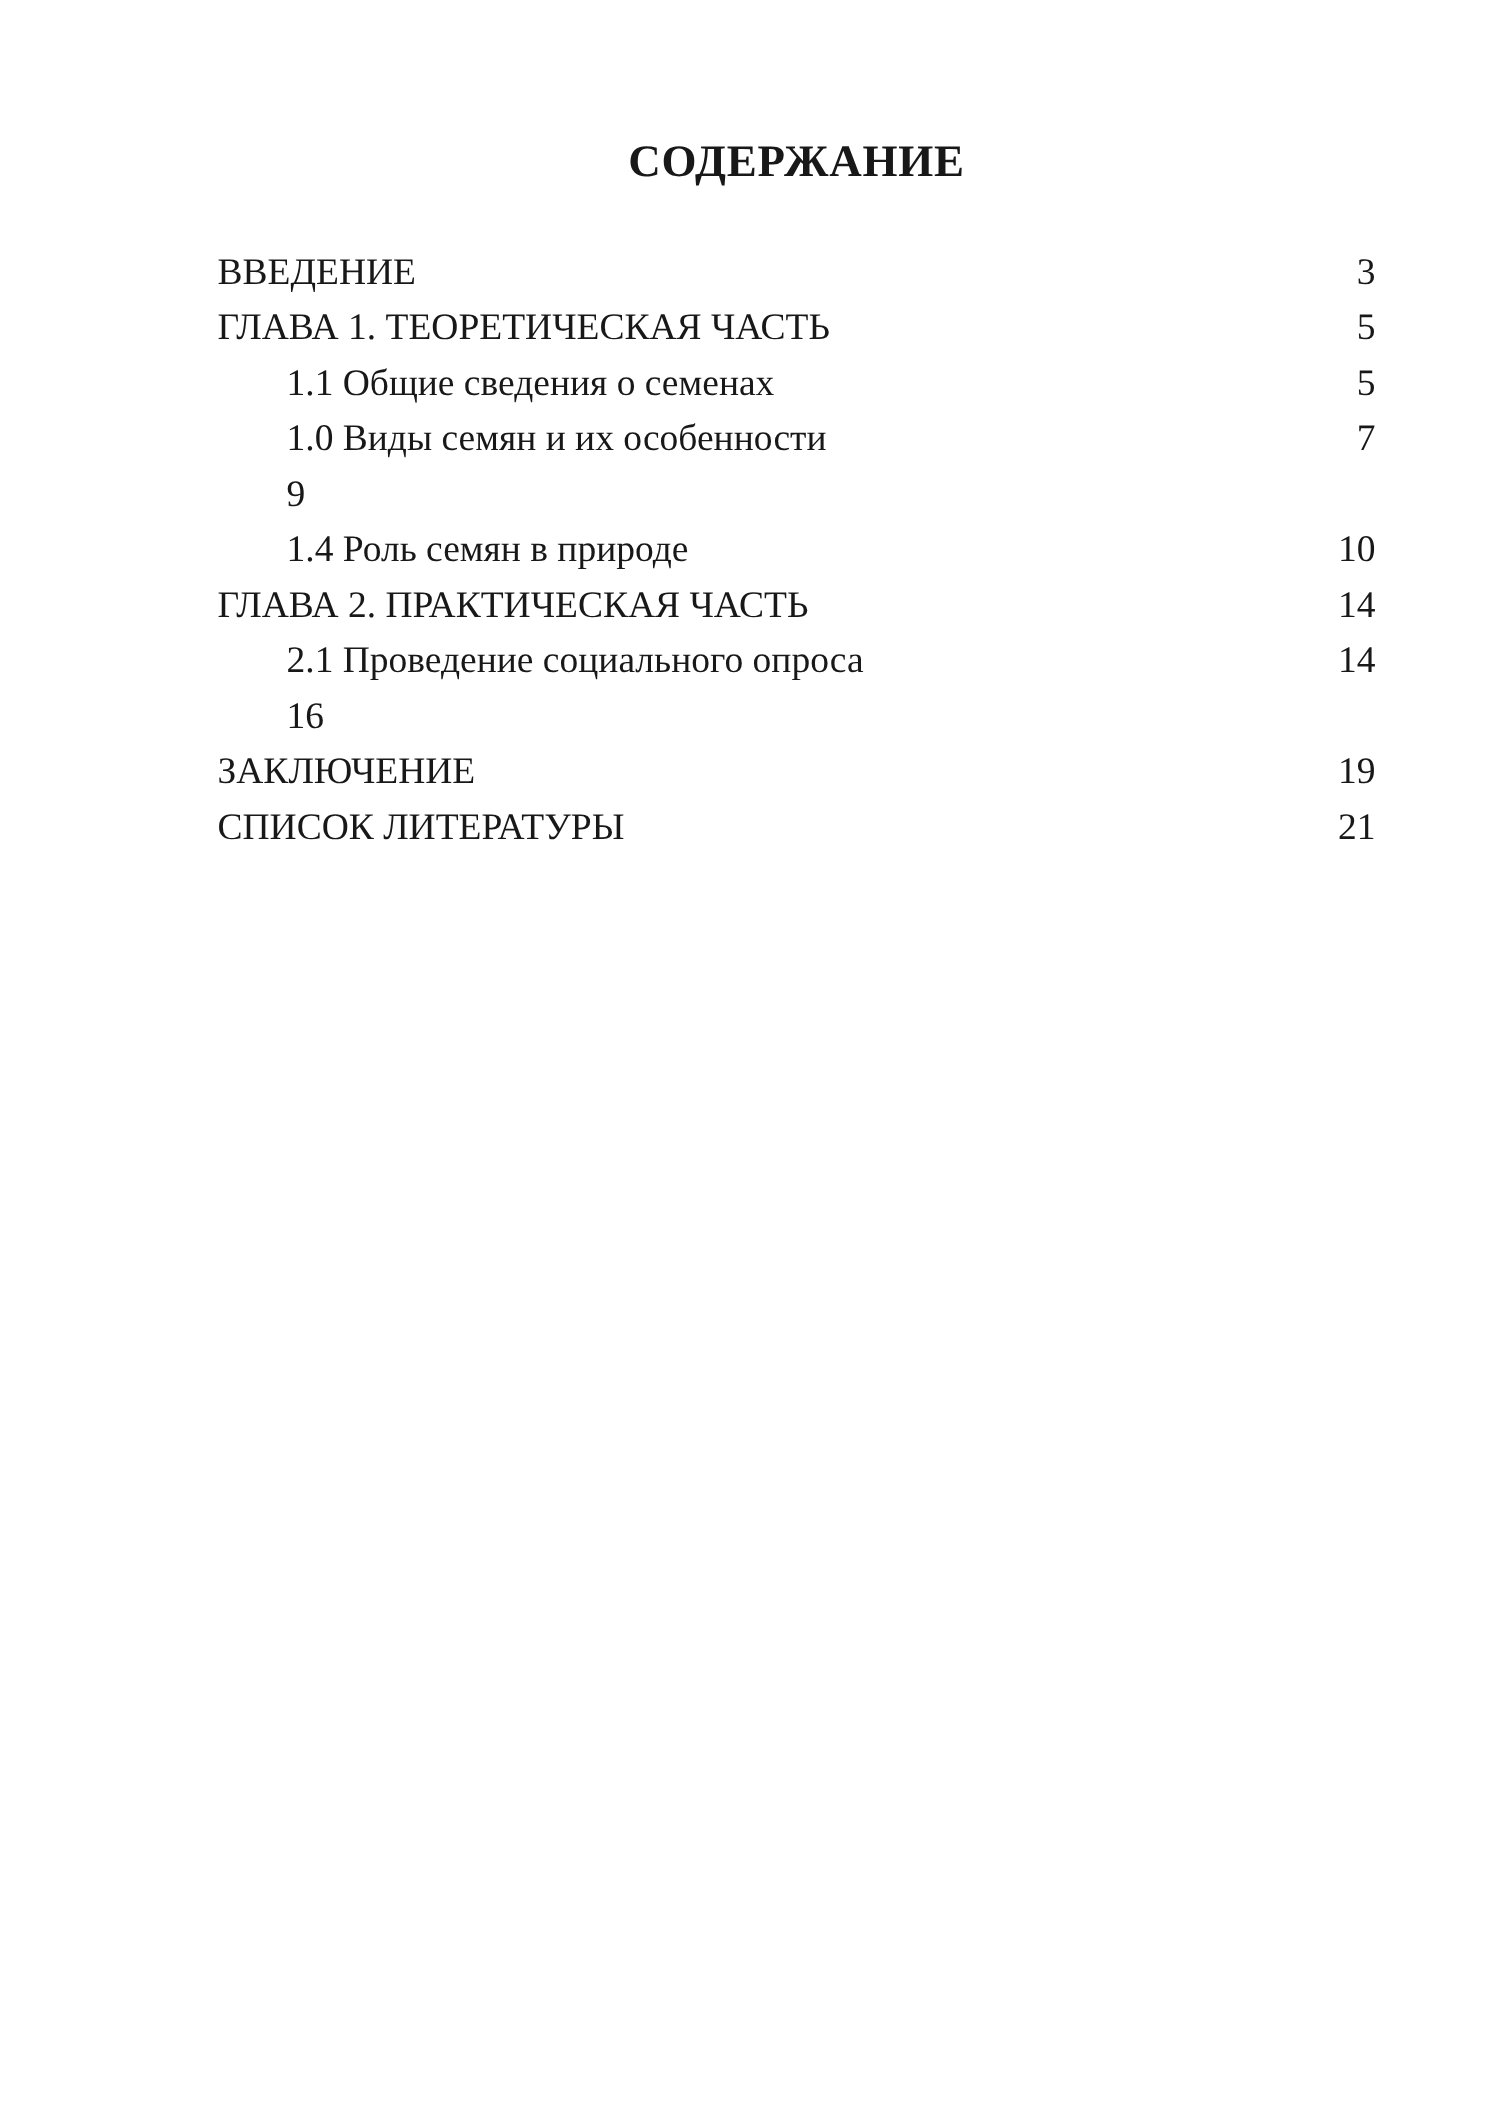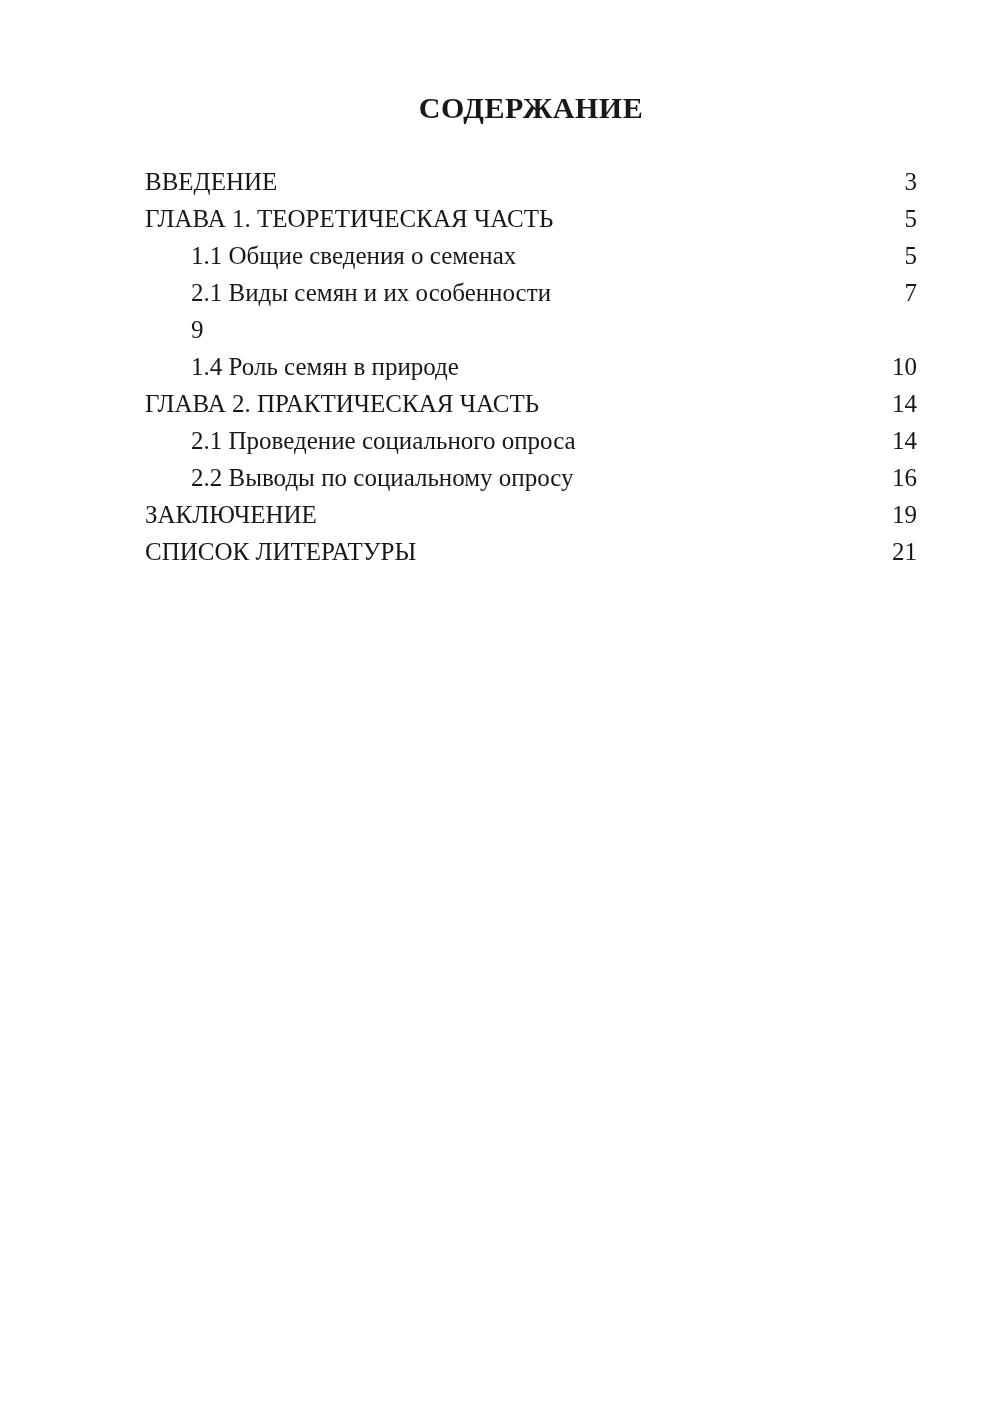--- a/index.html
+++ b/index.html
@@ -81,40 +81,39 @@
       </div>
       <div class="toc-row">
         <span class="toc-label">ГЛАВА 1. ТЕОРЕТИЧЕСКАЯ ЧАСТЬ</span>
         <span class="toc-page">5</span>
       </div>
       <div class="toc-row sub">
         <span class="toc-label">1.1 Общие сведения о семенах</span>
         <span class="toc-page">5</span>
       </div>
       <div class="toc-row sub">
-        <span class="toc-label">2.1 Виды семян и их особенности</span>
+        <span class="toc-label">1.0 Виды семян и их особенности</span>
         <span class="toc-page">7</span>
       </div>
       <div class="toc-row sub">
         <span class="toc-page">9</span>
       </div>
       <div class="toc-row sub">
         <span class="toc-label">1.4 Роль семян в природе</span>
         <span class="toc-page">10</span>
       </div>
       <div class="toc-row">
         <span class="toc-label">ГЛАВА 2. ПРАКТИЧЕСКАЯ ЧАСТЬ</span>
         <span class="toc-page">14</span>
       </div>
       <div class="toc-row sub">
         <span class="toc-label">2.1 Проведение социального опроса</span>
         <span class="toc-page">14</span>
       </div>
       <div class="toc-row sub">
-        <span class="toc-label">2.2 Выводы по социальному опросу</span>
         <span class="toc-page">16</span>
       </div>
       <div class="toc-row">
         <span class="toc-label">ЗАКЛЮЧЕНИЕ</span>
         <span class="toc-page">19</span>
       </div>
       <div class="toc-row">
         <span class="toc-label">СПИСОК ЛИТЕРАТУРЫ</span>
         <span class="toc-page">21</span>
       </div>

